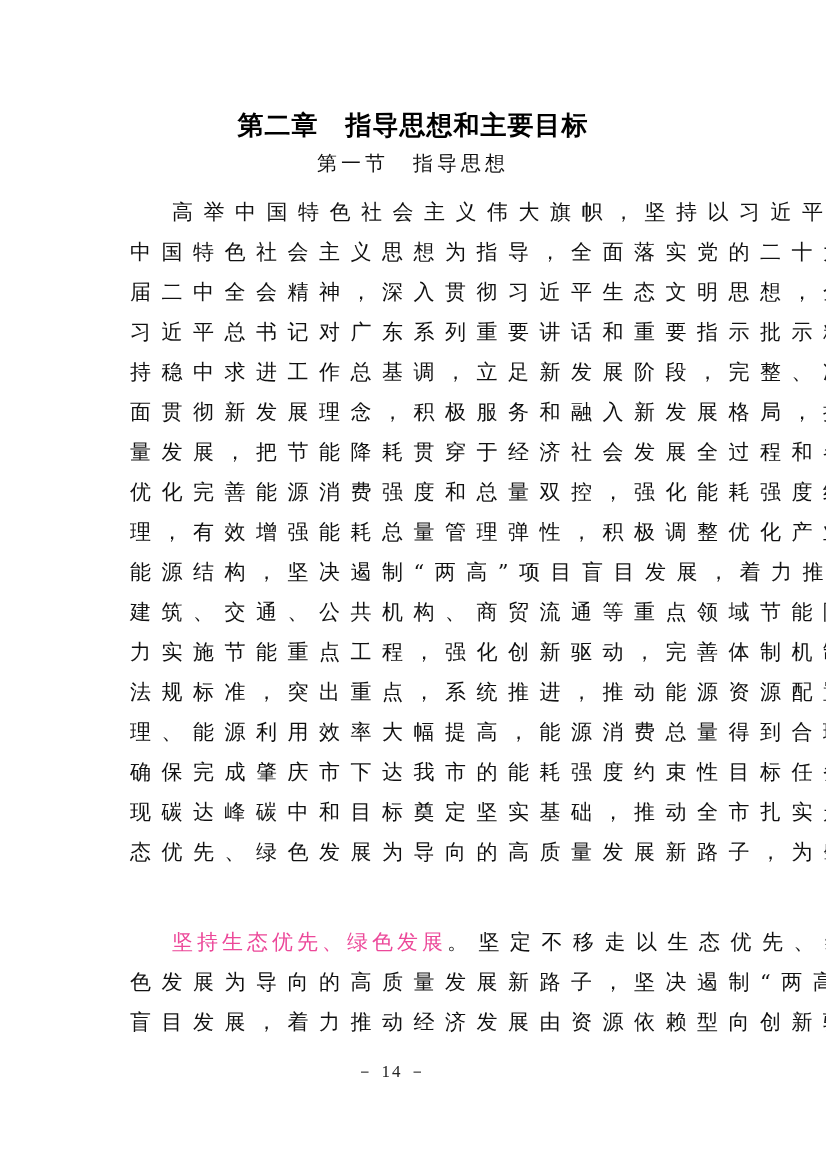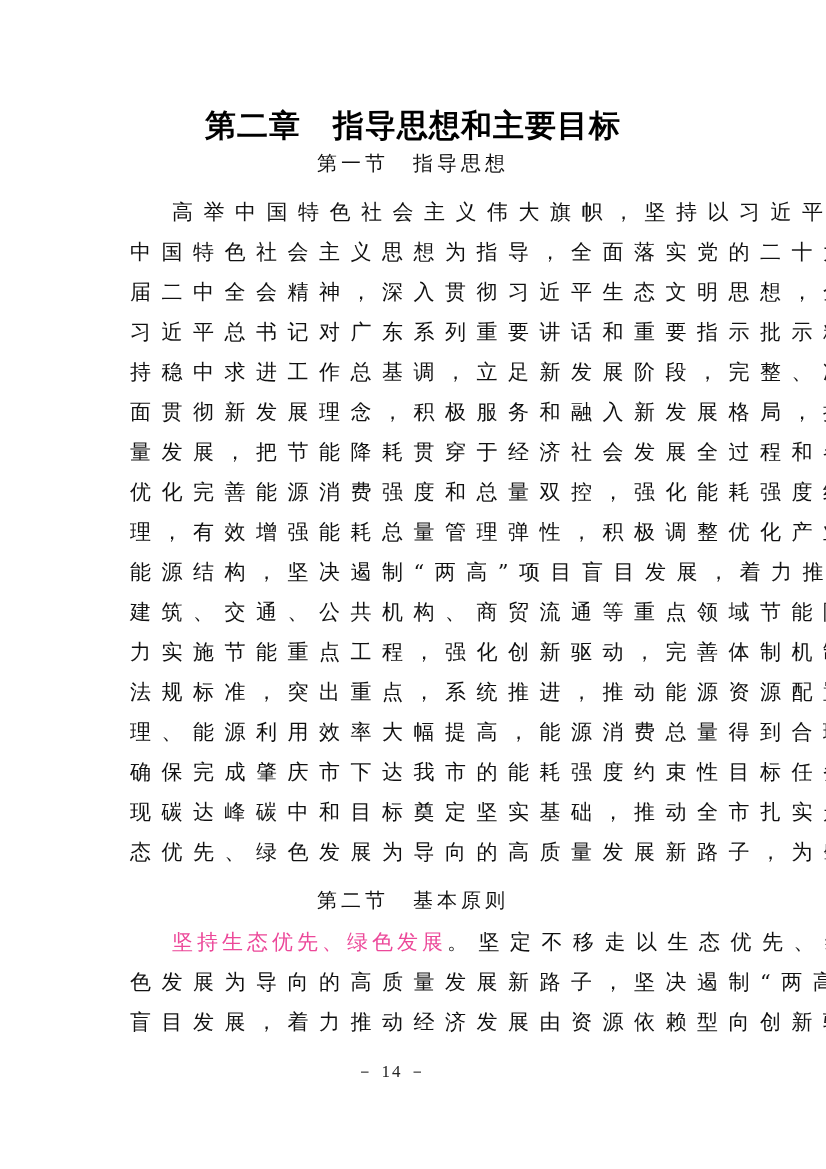--- a/index.html
+++ b/index.html
@@ -1,20 +1,20 @@
 <!DOCTYPE html>
 <html><head>
   <meta charset="utf-8">
   <style>
     html, body { margin: 0; padding: 0; background: #ffffff; }
     body { width: 826px; height: 1169px; position: relative; overflow: hidden; color: #111; }
     .page { position: absolute; left: 0; top: 0; width: 826px; height: 1169px; }
     .chapter-title {
       position: absolute; top: 105px; left: 0; width: 826px; text-align: center;
-      font-family: "DejaVu Sans", sans-serif; font-weight: bold; font-size: 31px;
+      font-family: "DejaVu Sans", sans-serif; font-weight: bold; font-size: 26px;
       letter-spacing: 1px; line-height: 40px; color: #000;
     }
     .section-title {
       position: absolute; left: 0; width: 826px; text-align: center;
       font-family: "DejaVu Serif", serif; font-size: 20px; line-height: 40px;
       letter-spacing: 4px; color: #111;
     }
     .body-text {
       position: absolute; left: 130px; width: 572px;
       font-family: "DejaVu Serif", serif; font-size: 21px; line-height: 40px;
@@ -51,21 +51,20 @@
     <span class="line">能源结构，坚决遏制“两高”项目盲目发展，着力推进工业、</span>
     <span class="line">建筑、交通、公共机构、商贸流通等重点领域节能降耗，大</span>
     <span class="line">力实施节能重点工程，强化创新驱动，完善体制机制，严格</span>
     <span class="line">法规标准，突出重点，系统推进，推动能源资源配置更加合</span>
     <span class="line">理、能源利用效率大幅提高，能源消费总量得到合理控制，</span>
     <span class="line">确保完成肇庆市下达我市的能耗强度约束性目标任务，为实</span>
     <span class="line">现碳达峰碳中和目标奠定坚实基础，推动全市扎实走好以生</span>
     <span class="line">态优先、绿色发展为导向的高质量发展新路子，为肇庆加快</span>
   </div>
 
-  <div class="section-title" style="top:880px;">第二节　基本原则</div>
 
   <div class="body-text" style="top:922px;">
     <span class="line indent"><span class="lead">坚持生态优先、绿色发展</span><span>。坚定不移走以生态优先、绿</span></span>
     <span class="line">色发展为导向的高质量发展新路子，坚决遏制“两高”项目</span>
     <span class="line">盲目发展，着力推动经济发展由资源依赖型向创新驱动型转</span>
   </div>
 
   <div class="page-number">－ 14 －</div>
 
 </div>

